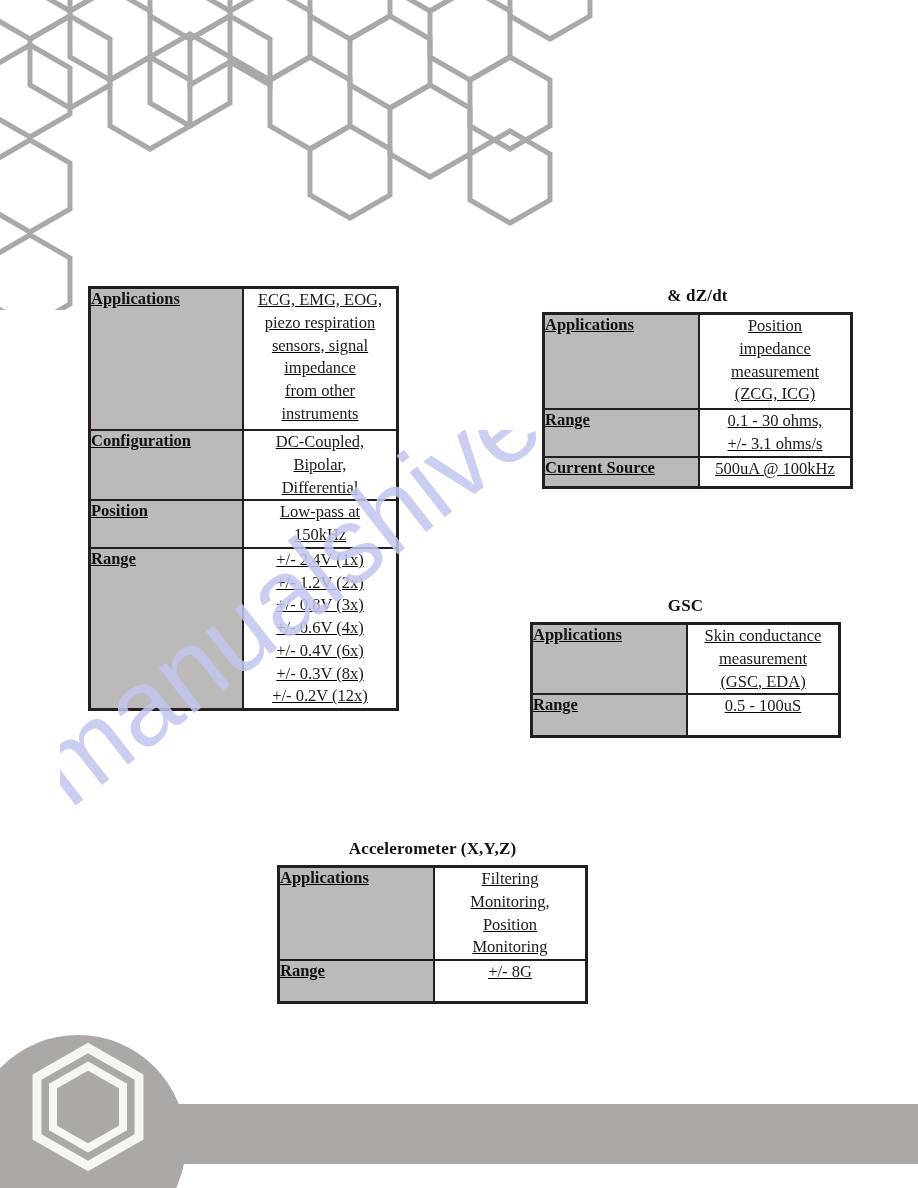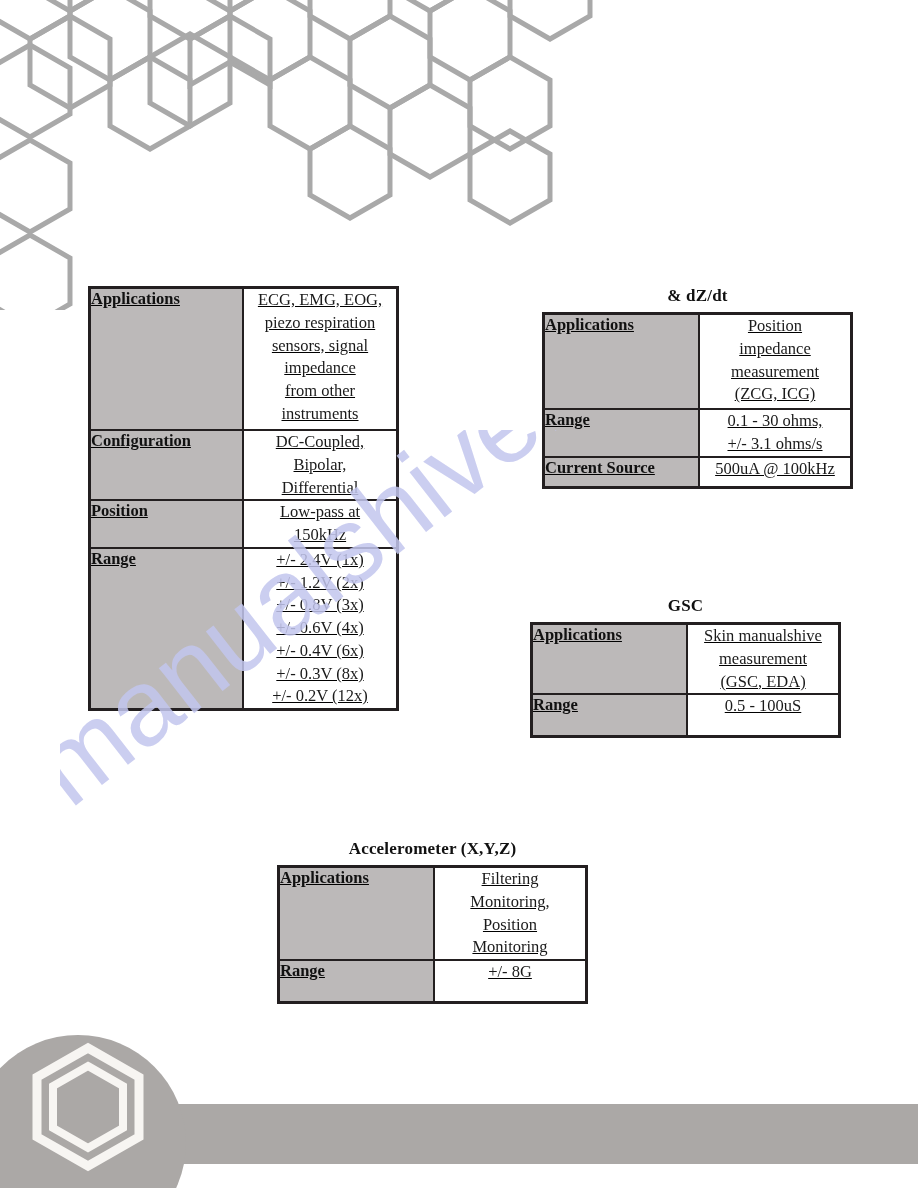--- a/index.html
+++ b/index.html
@@ -255,21 +255,21 @@
     </table>
 </div>
 
 <div class="spec-block" id="block-gsc">
   <div class="spec-title">GSC</div>
   <table class="spec-table">
     <tbody>
         <tr class="r-gsc-apps">
       <td class="label-cell">Applications</td>
       <td class="value-cell">
-            <span class="value-line">Skin manualshive</span>
+            <span class="value-line">Skin conductance</span>
             <span class="value-line">measurement</span>
             <span class="value-line">(GSC, EDA)</span>
           </td>
     </tr>
     <tr class="r-gsc-range">
       <td class="label-cell">Range</td>
       <td class="value-cell">
             <span class="value-line">0.5 - 100uS</span>
           </td>
     </tr>

